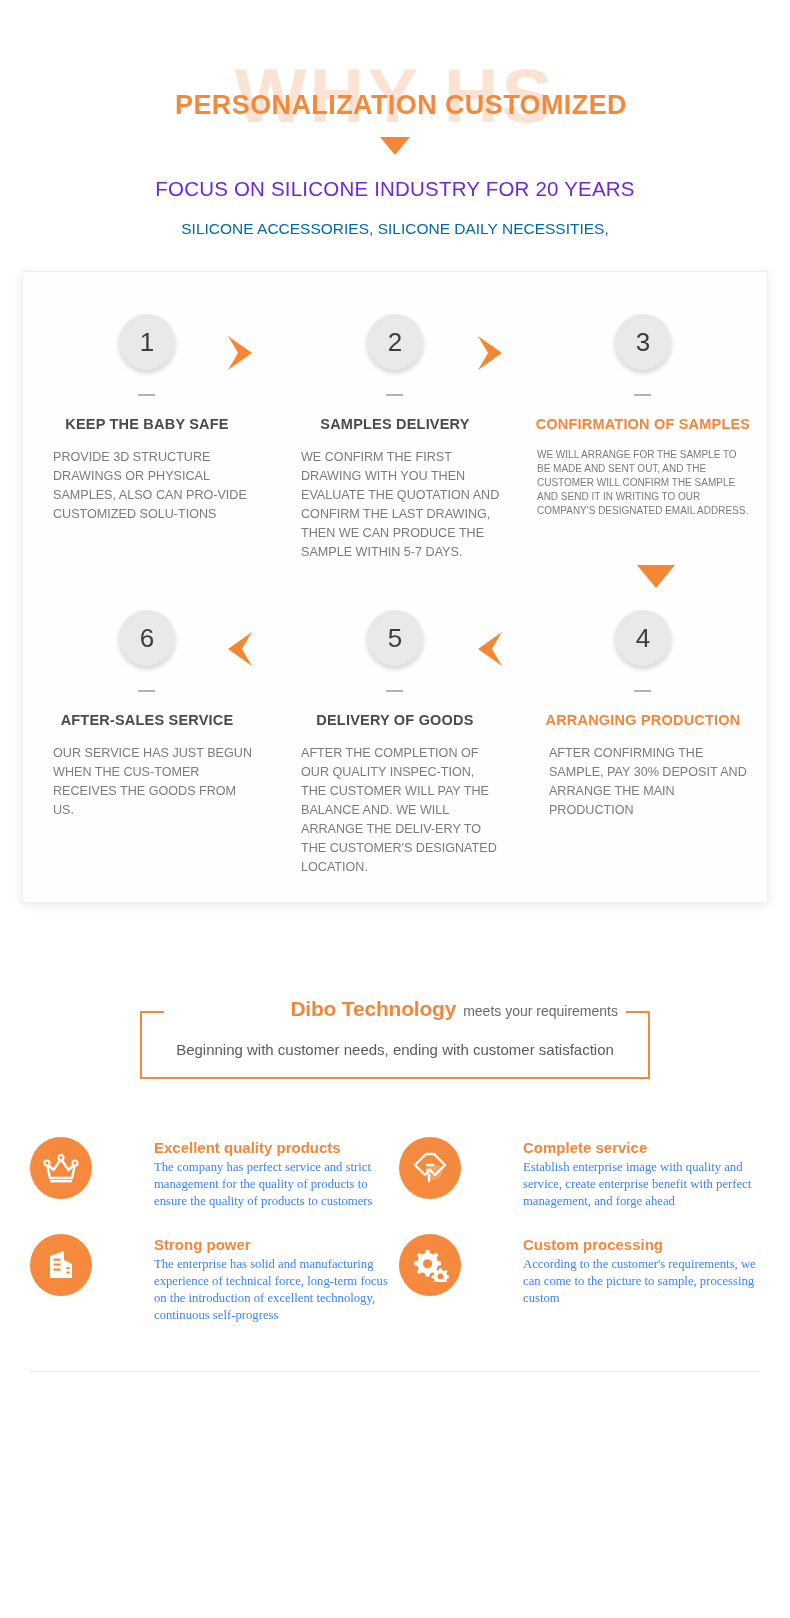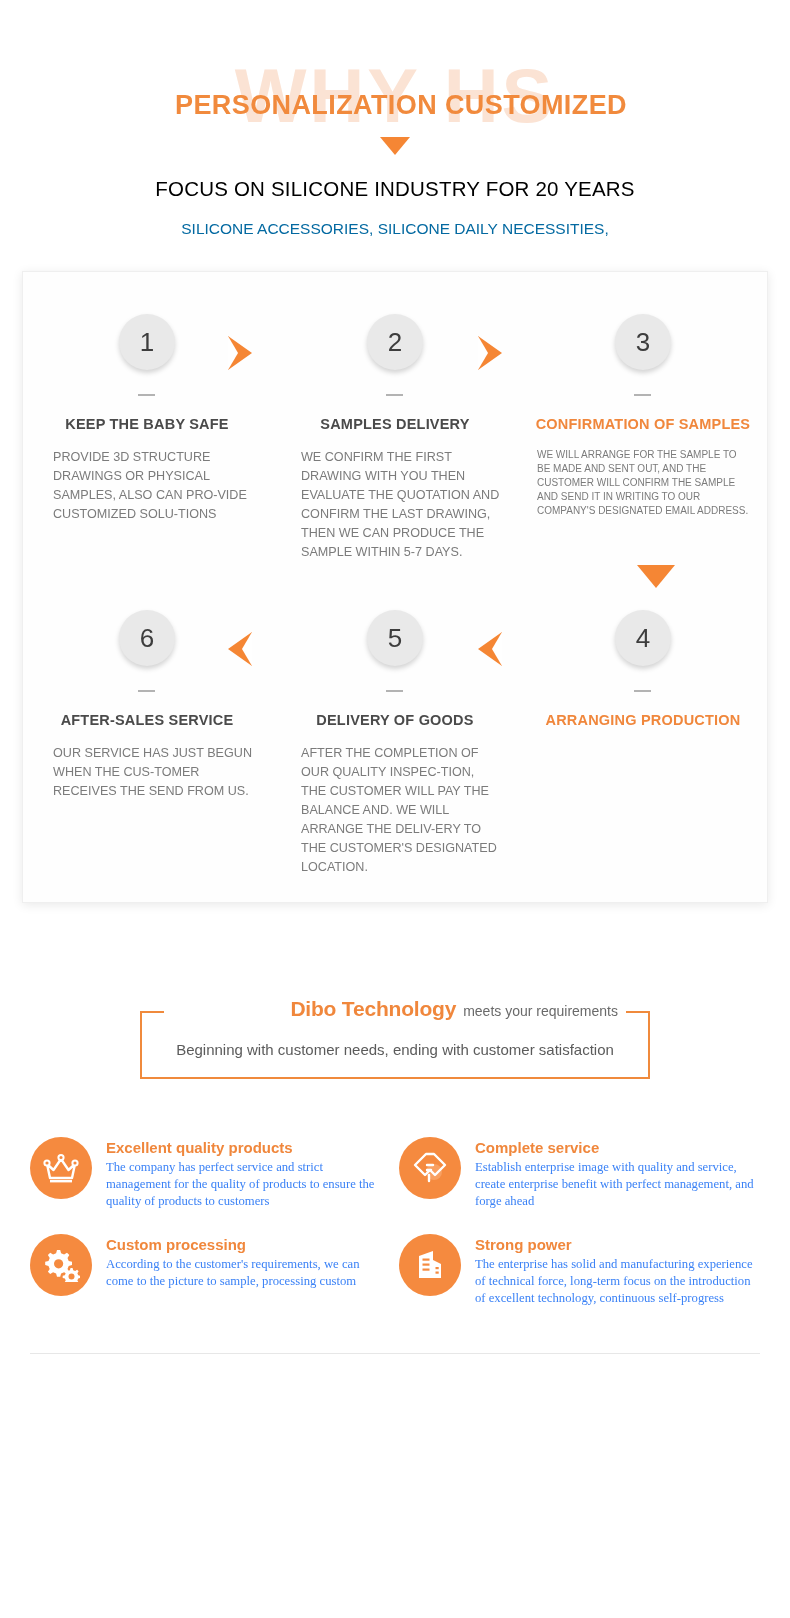--- a/index.html
+++ b/index.html
@@ -39,21 +39,21 @@
     margin: 16px auto 0;
     width: 0; height: 0;
     border-left: 17px solid transparent;
     border-right: 17px solid transparent;
     border-top: 20px solid #f58634;
   }
   .chev-down.small { border-left-width: 15px; border-right-width: 15px; border-top-width: 18px; }
   .hero-sub {
     margin-top: 22px;
     font-size: 20.5px;
-    color: #000000;
+    color: #6d28d9;
     letter-spacing: 0.2px;
   }
   .hero-sub2 {
     margin-top: 17px;
     font-size: 15.5px;
     color: #0369a1;
     line-height: 1.45;
   }
 
   
@@ -218,21 +218,21 @@
     flex: 0 0 auto;
     width: 62px; height: 62px;
     border-radius: 50%;
     background: #f58a3f;
     margin-right: 14px;
     display: flex;
     align-items: center;
     justify-content: center;
   }
   .fic svg { display: block; }
-  .ftext { flex: 1 1 auto; padding-top: 2px; }
+  .ftext { flex: 1 1 auto; padding-top: 2px; margin-left: 48px; }
   .ftitle {
     font-size: 15px;
     font-weight: bold;
     color: #f0873c;
     margin-bottom: 3px;
   }
   .fbody {
     font-size: 12.7px;
     line-height: 1.35;
     color: #3b82f6;
@@ -293,34 +293,35 @@
     <div class="row row2">
       <div class="arrow-l b1"></div>
       <div class="notch-l b1n"></div>
       <div class="arrow-l b2"></div>
       <div class="notch-l b2n"></div>
 
       <div class="col">
         <div class="circle">6</div>
         <div class="dash"></div>
         <div class="step-title">AFTER-SALES SERVICE</div>
-        <div class="step-body indent">OUR SERVICE HAS JUST BEGUN WHEN THE CUS-TOMER RECEIVES THE SEND FROM US.</div>
+        <div class="step-body indent">OUR SERVICE HAS JUST BEGUN WHEN THE CUS-TOMER RECEIVES THE GOODS FROM US.</div>
       </div>
 
       <div class="col">
         <div class="circle">5</div>
         <div class="dash"></div>
         <div class="step-title">DELIVERY OF GOODS</div>
         <div class="step-body indent">AFTER THE COMPLETION OF OUR QUALITY INSPEC-TION, THE CUSTOMER WILL PAY THE BALANCE AND. WE WILL ARRANGE THE DELIV-ERY TO THE CUSTOMER'S DESIGNATED LOCATION.</div>
       </div>
 
       <div class="col">
         <div class="circle">4</div>
         <div class="dash"></div>
         <div class="step-title accent">ARRANGING PRODUCTION</div>
+        <div class="step-body indent">AFTER CONFIRMING THE SAMPLE, PAY 30% DEPOSIT AND ARRANGE THE MAIN PRODUCTION</div>
       </div>
     </div>
   </div>
 
   <div class="banner-wrap">
     <div class="banner-box">
       <div class="banner-top-text">
         <span class="brand">Dibo Technology</span><span class="brand-tag">meets your requirements</span>
       </div>
       <div class="banner-sub">Beginning with customer needs, ending with customer satisfaction</div>
@@ -350,39 +351,20 @@
         <svg width="36" height="34" viewBox="0 0 36 34">
           <circle cx="22" cy="21" r="8" fill="#f9a061"></circle>
           <path d="M14 3 L3 14 L13 24 L18 19 L23 24 L33 14 L22 3 Z" fill="none" stroke="#fff" stroke-width="2.4" stroke-linejoin="round"></path>
           <path d="M15 14 L21 14 M15 19 L19 19" stroke="#fff" stroke-width="2.4" stroke-linecap="round"></path>
           <path d="M17 24 L17 30" stroke="#fff" stroke-width="2.4" stroke-linecap="round"></path>
         </svg>
       </div>
       <div class="ftext">
         <div class="ftitle">Complete service</div>
         <div class="fbody">Establish enterprise image with quality and service, create enterprise  benefit with perfect management, and forge ahead</div>
-      </div>
-    </div>
-
-    <div class="feature">
-      <div class="fic">
-        <svg width="38" height="34" viewBox="0 0 38 34">
-          <g fill="#fff">
-            <path d="M15 2 l3.2 0 0.9 3.3 3 1.2 2.9-1.8 2.3 2.3 -1.8 2.9 1.2 3 3.3 0.9 0 3.2 -3.3 0.9 -1.2 3 1.8 2.9 -2.3 2.3 -2.9-1.8 -3 1.2 -0.9 3.3 -3.2 0 -0.9-3.3 -3-1.2 -2.9 1.8 -2.3-2.3 1.8-2.9 -1.2-3 -3.3-0.9 0-3.2 3.3-0.9 1.2-3 -1.8-2.9 2.3-2.3 2.9 1.8 3-1.2 Z"></path>
-          </g>
-          <circle cx="16.6" cy="15.8" r="4.6" fill="#f58a3f"></circle>
-          <g fill="#fff">
-            <path d="M28.5 20 l2.1 0 0.6 2.2 2 0.8 1.9-1.2 1.5 1.5 -1.2 1.9 0.8 2 2.2 0.6 0 2.1 -2.2 0.6 -0.8 2 1.2 1.9 -1.5 1.5 -1.9-1.2 -2 0.8 -0.6 2.2 -2.1 0 -0.6-2.2 -2-0.8 -1.9 1.2 -1.5-1.5 1.2-1.9 -0.8-2 -2.2-0.6 0-2.1 2.2-0.6 0.8-2 -1.2-1.9 1.5-1.5 1.9 1.2 2-0.8 Z"></path>
-          </g>
-          <circle cx="29.5" cy="28.5" r="3" fill="#f58a3f"></circle>
-        </svg>
-      </div>
-      <div class="ftext">
-        <div class="ftitle">Custom processing</div>
-        <div class="fbody">According to the customer's requirements, we can come to the picture to sample, processing custom</div>
       </div>
     </div>
 
     <div class="feature">
       <div class="fic">
         <svg width="34" height="34" viewBox="0 0 34 34">
           <path d="M6 30 L6 8 L20 3 L20 30 Z" fill="#fff"></path>
           <path d="M20 30 L20 12 L28 16 L28 30 Z" fill="#fff"></path>
           <g fill="#f58a3f">
             <rect x="9.5" y="10.5" width="7" height="2.2"></rect>
@@ -392,17 +374,36 @@
             <rect x="22.5" y="23.5" width="3.2" height="2.2"></rect>
           </g>
         </svg>
       </div>
       <div class="ftext">
         <div class="ftitle">Strong power</div>
         <div class="fbody">The enterprise has solid and manufacturing experience of technical force, long-term focus on the introduction of excellent technology, continuous self-progress</div>
       </div>
     </div>
 
+    <div class="feature">
+      <div class="fic">
+        <svg width="38" height="34" viewBox="0 0 38 34">
+          <g fill="#fff">
+            <path d="M15 2 l3.2 0 0.9 3.3 3 1.2 2.9-1.8 2.3 2.3 -1.8 2.9 1.2 3 3.3 0.9 0 3.2 -3.3 0.9 -1.2 3 1.8 2.9 -2.3 2.3 -2.9-1.8 -3 1.2 -0.9 3.3 -3.2 0 -0.9-3.3 -3-1.2 -2.9 1.8 -2.3-2.3 1.8-2.9 -1.2-3 -3.3-0.9 0-3.2 3.3-0.9 1.2-3 -1.8-2.9 2.3-2.3 2.9 1.8 3-1.2 Z"></path>
+          </g>
+          <circle cx="16.6" cy="15.8" r="4.6" fill="#f58a3f"></circle>
+          <g fill="#fff">
+            <path d="M28.5 20 l2.1 0 0.6 2.2 2 0.8 1.9-1.2 1.5 1.5 -1.2 1.9 0.8 2 2.2 0.6 0 2.1 -2.2 0.6 -0.8 2 1.2 1.9 -1.5 1.5 -1.9-1.2 -2 0.8 -0.6 2.2 -2.1 0 -0.6-2.2 -2-0.8 -1.9 1.2 -1.5-1.5 1.2-1.9 -0.8-2 -2.2-0.6 0-2.1 2.2-0.6 0.8-2 -1.2-1.9 1.5-1.5 1.9 1.2 2-0.8 Z"></path>
+          </g>
+          <circle cx="29.5" cy="28.5" r="3" fill="#f58a3f"></circle>
+        </svg>
+      </div>
+      <div class="ftext">
+        <div class="ftitle">Custom processing</div>
+        <div class="fbody">According to the customer's requirements, we can come to the picture to sample, processing custom</div>
+      </div>
+    </div>
+
   </div>
 
   <div class="bottom-rule"></div>
 
 </div>
 
 </body></html>

